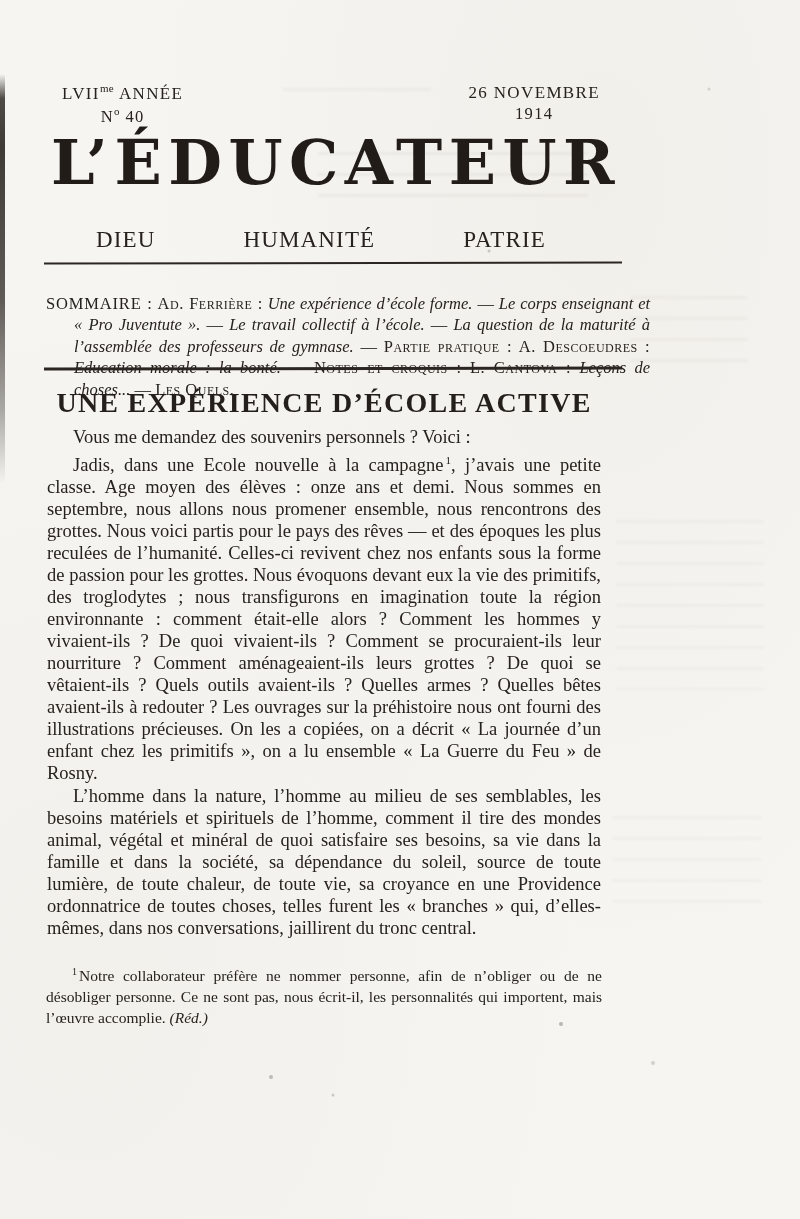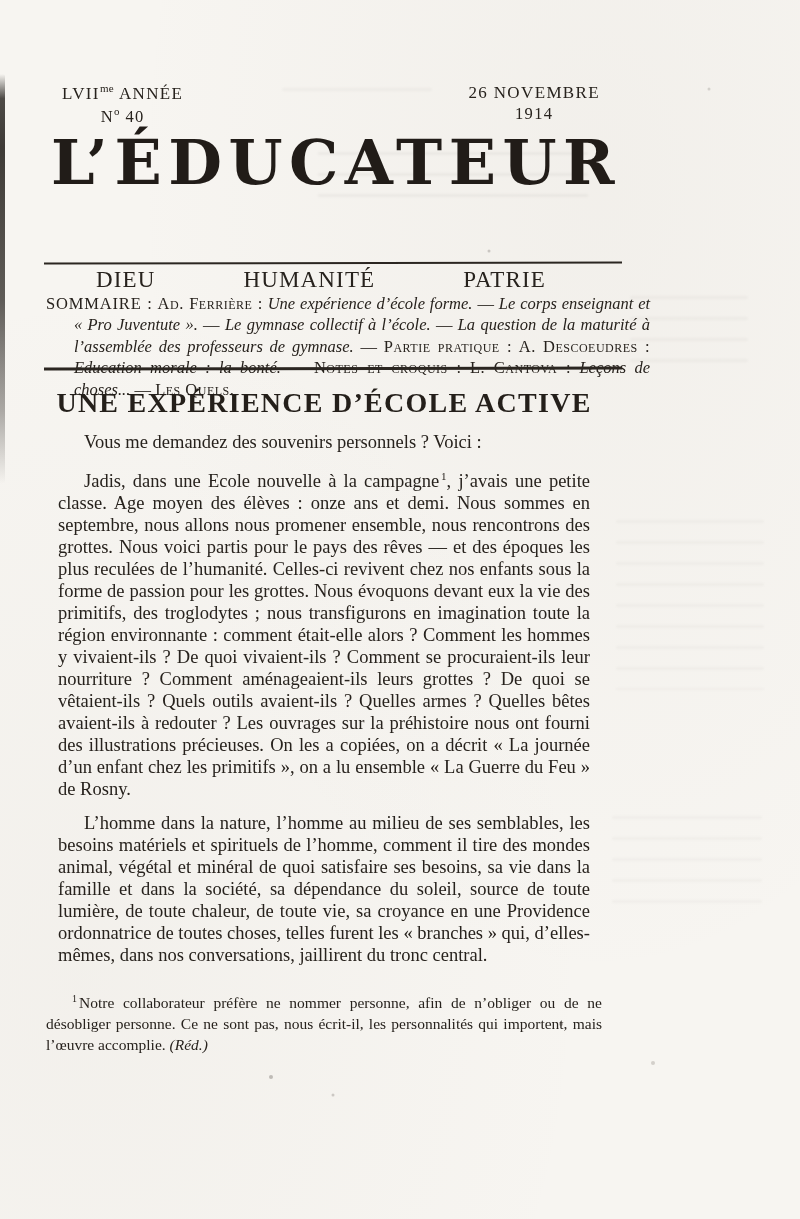--- a/index.html
+++ b/index.html
@@ -71,21 +71,21 @@
     position:absolute;left:46px;top:126px;width:574px;
     text-align:center;white-space:nowrap;
     font-family:"DejaVu Serif","Liberation Serif",serif;
     font-weight:bold;font-size:62px;line-height:1.18;
     letter-spacing:.105em;padding-left:.05em;
     color:#211c18;
   }
   .motto{
     position:absolute;left:96px;top:227px;width:450px;
     display:flex;justify-content:space-between;
-    font-size:23px;letter-spacing:.05em;color:#27221d;margin-top:40px;
+    font-size:23px;letter-spacing:.05em;color:#27221d;
   }
 
   .rule{position:absolute;left:44px;width:578px;background:#2b2621;}
   .rule-top{top:262px;height:2px;transform:rotate(-0.12deg);}
   .rule-bottom{top:367px;height:2.5px;transform:rotate(-0.1deg);}
 
   
   .sommaire{
     position:absolute;left:46px;top:276px;width:576px;
     font-size:16.5px;line-height:21.6px;text-align:justify;
@@ -98,21 +98,21 @@
   
   .main{
     position:absolute;left:46px;top:387px;width:556px;
   }
   .article-title{
     margin:0 0 7px 0;text-align:center;
     font-size:28px;font-weight:bold;letter-spacing:.045em;
     color:#241f1a;
   }
   .main p.body{
-    margin:12px;font-size:18.5px;line-height:22px;
+    margin:1px;font-size:18.5px;line-height:22px;
     text-align:justify;text-indent:26px;
   }
   .fn-ref{font-size:11px;vertical-align:super;margin-left:2px;}
 
   .footnote{
     margin-top:22px;
     font-size:15.5px;line-height:21px;text-align:justify;text-indent:26px;
   }
   .footnote sup{font-size:10px;vertical-align:super;margin-right:2px;}
 </style>
@@ -150,21 +150,21 @@
 
   <div class="rule rule-top"></div>
 
   <p class="sommaire">
     <span class="caps">SOMMAIRE&nbsp;:</span>
     <span class="sc">Ad. Ferrière&nbsp;:</span>
     <span class="it">Une expérience d’école forme.</span>
     <span>—</span>
     <span class="it">Le corps enseignant et «&nbsp;Pro Juventute&nbsp;».</span>
     <span>—</span>
-    <span class="it">Le gymnase collectif à l’école.</span>
+    <span class="it">Le travail collectif à l’école.</span>
     <span>—</span>
     <span class="it">La question de la maturité à l’assemblée des professeurs de gymnase.</span>
     <span>—</span>
     <span class="sc">Partie pratique&nbsp;:</span>
     <span class="sc">A. Descoeudres&nbsp;:</span>
     <span class="it">Education morale&nbsp;: la bonté.</span>
     <span>—</span>
     <span class="sc">Notes et croquis&nbsp;:</span>
     <span class="sc">L. Cantova&nbsp;:</span>
     <span class="it">Leçons de choses...</span>

